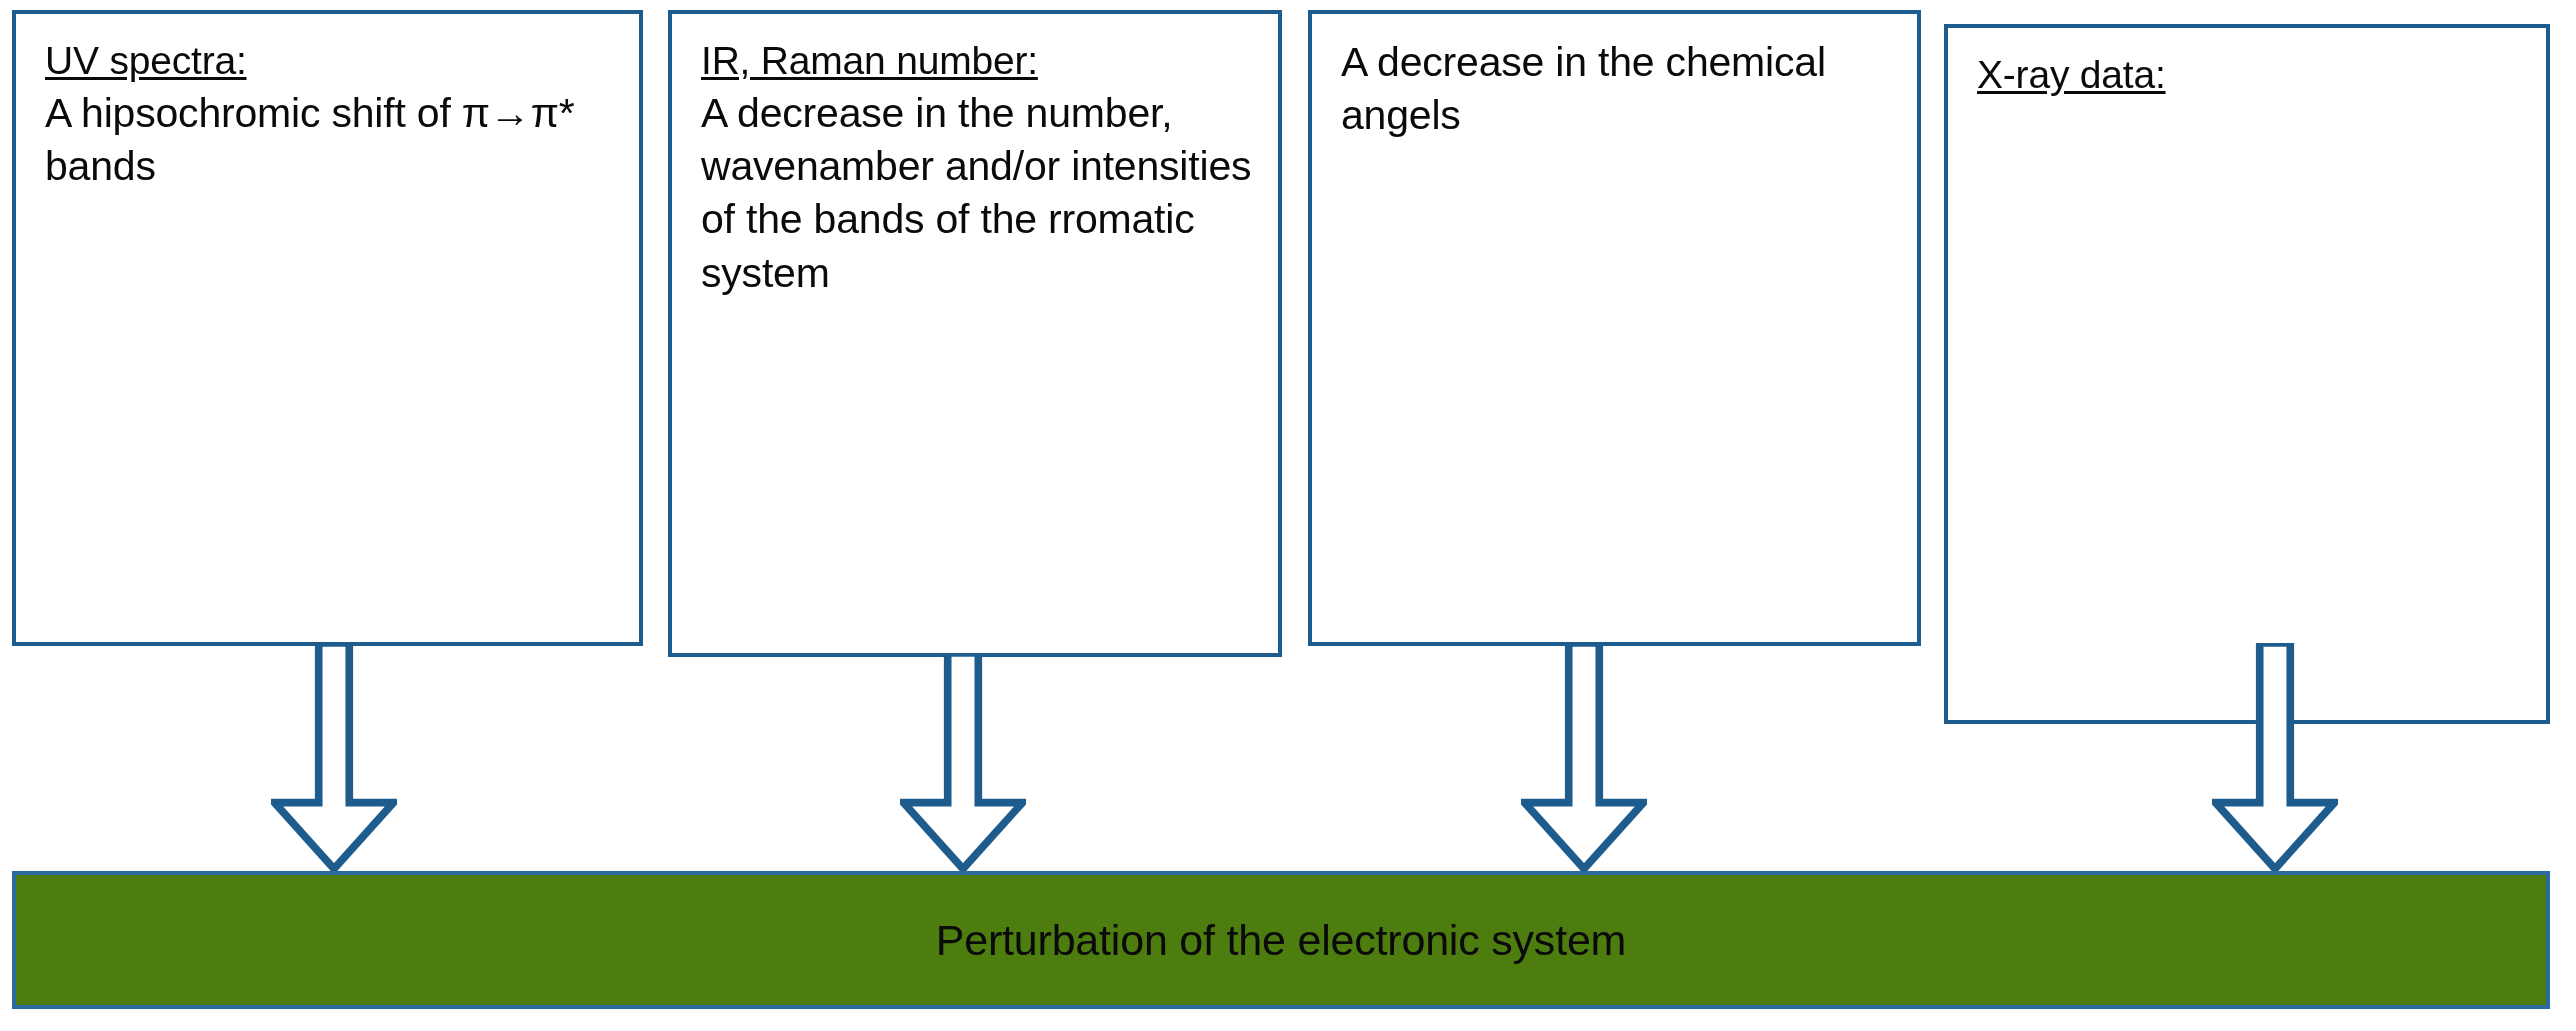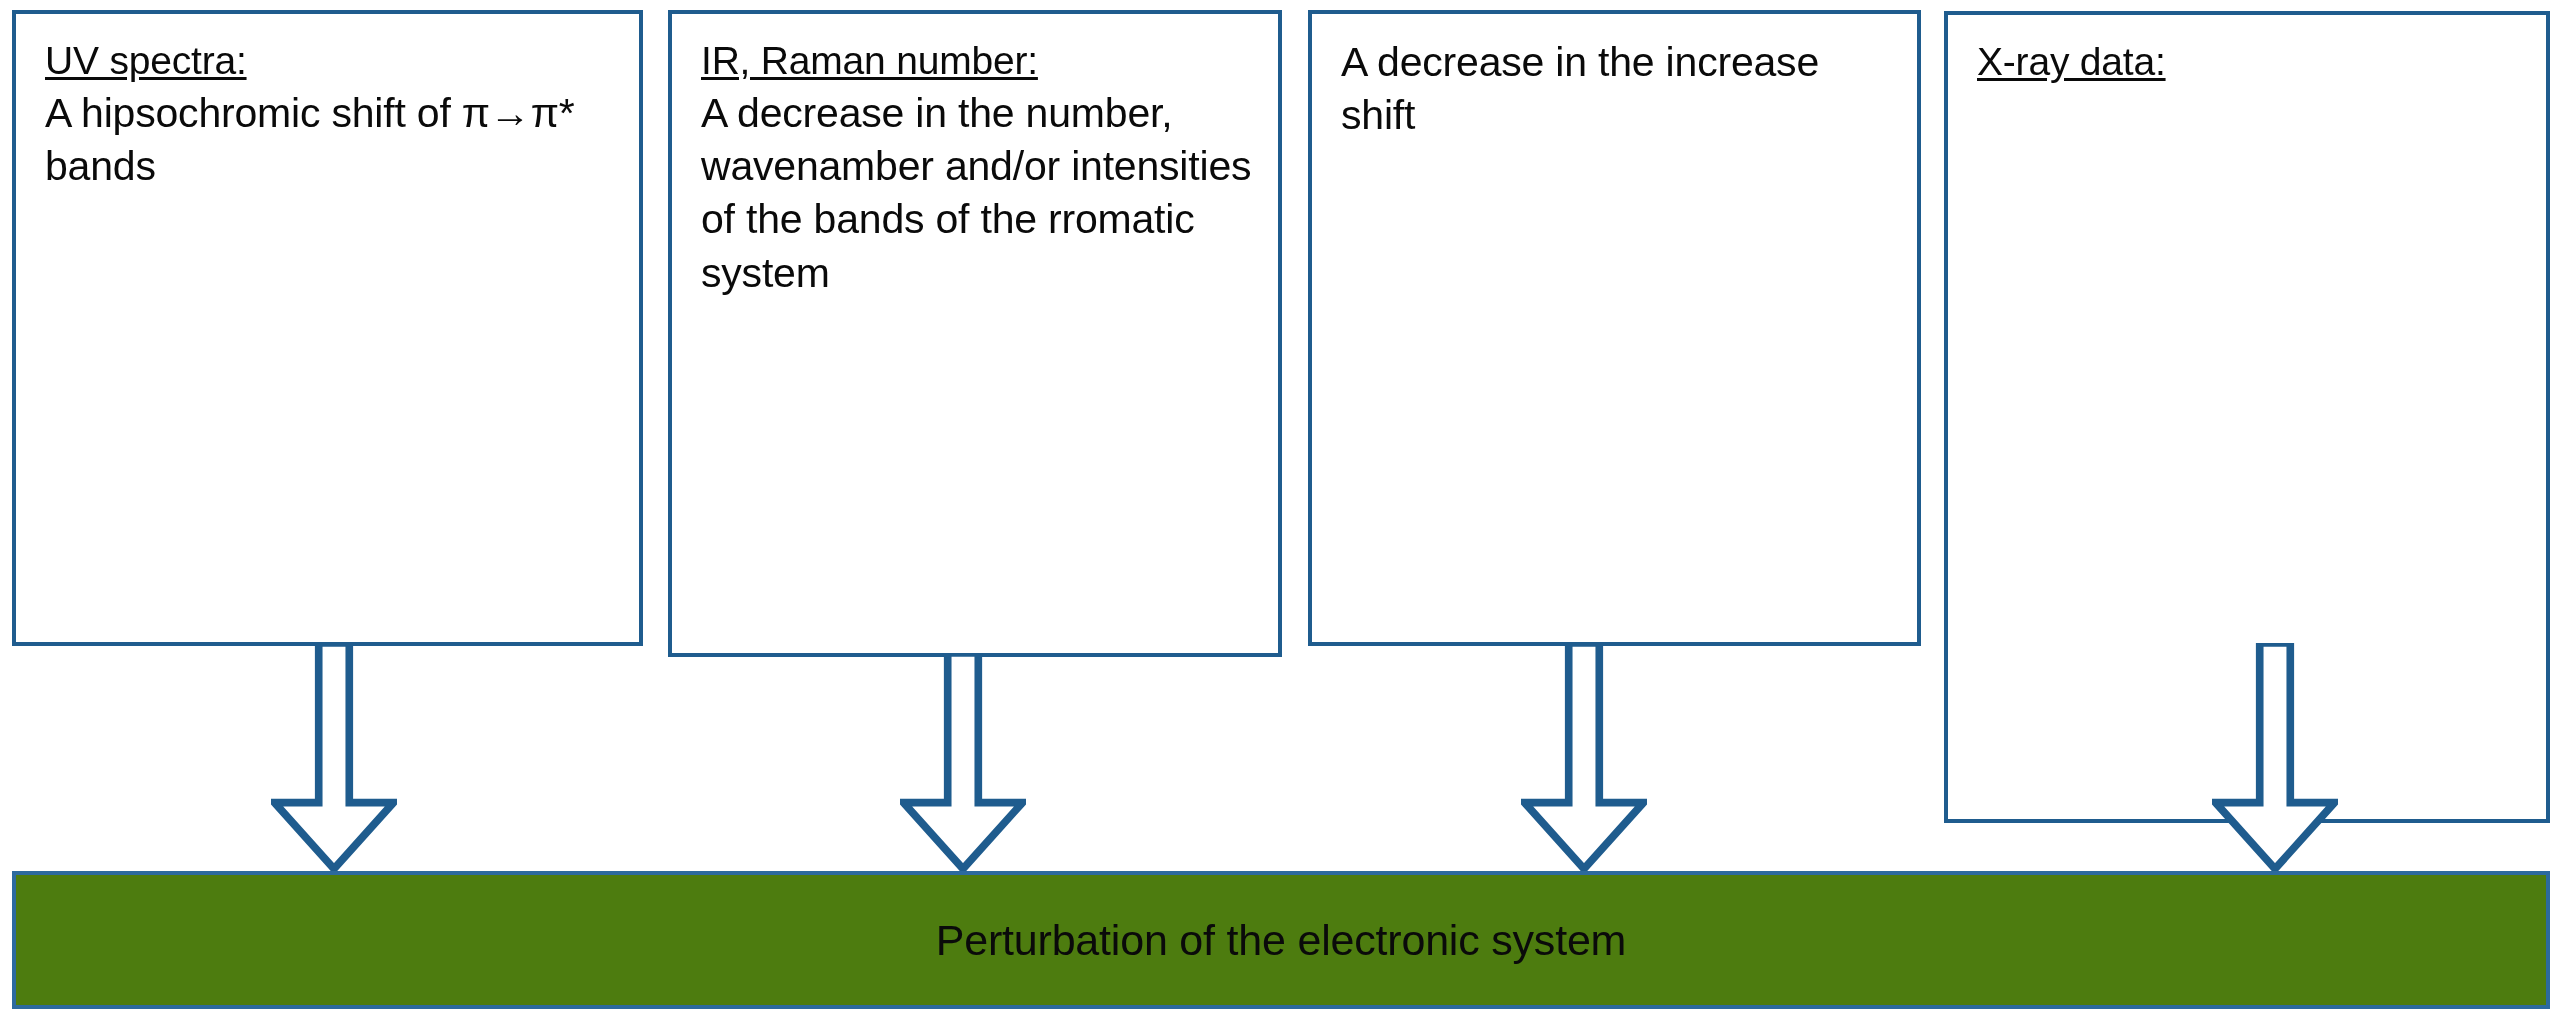--- a/index.html
+++ b/index.html
@@ -80,24 +80,24 @@
   </div>
 
   <div class="node-box" style="left:668px; top:10.2px; width:614px; height:647px;">
     <div>
       <span class="node-title">IR, Raman number:</span>
     </div>
     <div class="node-text">A decrease in the number, wavenamber and/or intensities of the bands of the rromatic system</div>
   </div>
 
   <div class="node-box" style="left:1308px; top:10.2px; width:613px; height:636px;">
-    <div class="node-text">A decrease in the increase shift</div>
+    <div class="node-text">A decrease in the chemical angels</div>
   </div>
 
-  <div class="node-box" style="left:1944px; top:11px; width:606px; height:812px;">
+  <div class="node-box" style="left:1944px; top:24px; width:606px; height:700px;">
     <div>
       <span class="node-title">X-ray data:</span>
     </div>
   </div>
 
   <div class="arrow" style="left:271px; top:643px; width:126px; height:231px;">
     <svg width="126" height="231" viewBox="0 0 148 272">
       <polygon points="56,0 92,0 92,188 144,188 74,266 4,188 56,188" fill="#FFFFFF" stroke="#1F5C8E" stroke-width="9" stroke-linejoin="miter"></polygon>
     </svg>
   </div>

